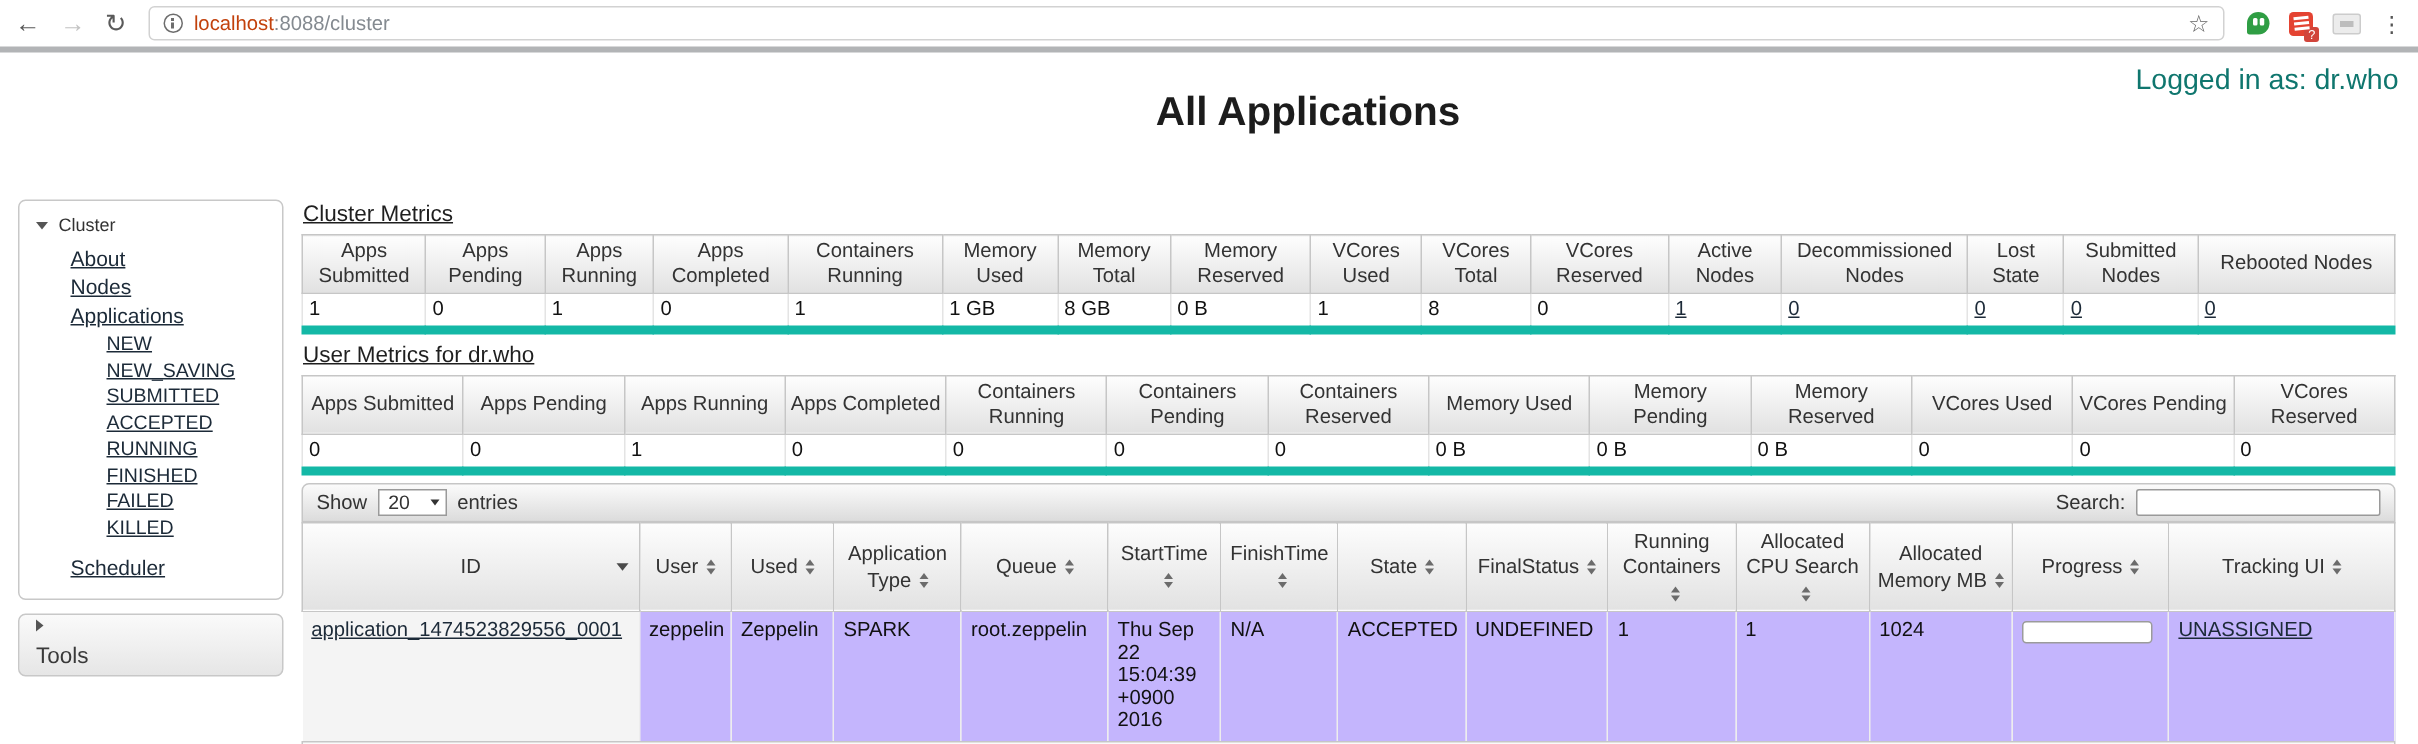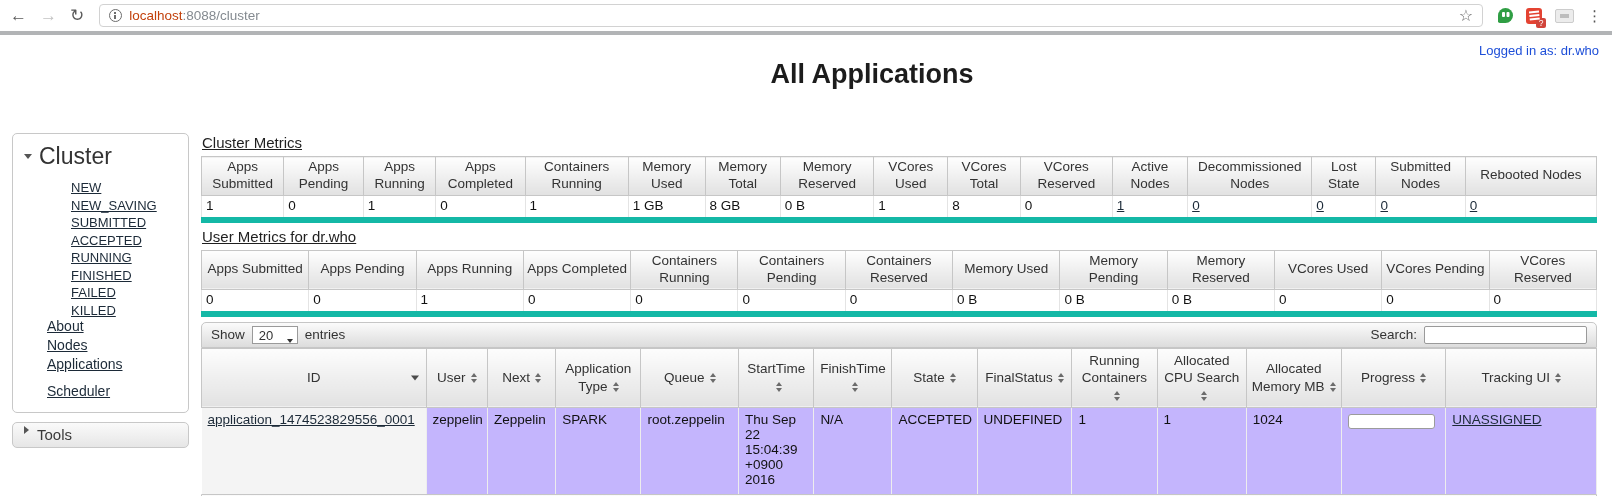--- a/index.html
+++ b/index.html
@@ -31,56 +31,56 @@
   .ext-gray { width:19px; height:14px; background:#ececec; border:1px solid #cccccc; border-radius:2px; position:relative; flex:none; }
   .ext-gray::after { content:""; position:absolute; left:4px; top:4px; width:9px; height:4px; background:#bdbdbd; }
   .menu-dots { font-size:15px; color:#555; }
   .chrome-strip { height:4px; background:#b2b4b6; }
 
   
   .page-header { position:relative; height:92px; }
   .logo { position:absolute; left:8px; top:8px; display:flex; align-items:center; gap:0; }
   .logo-text { font-size:49px; font-weight:bold; font-style:italic; letter-spacing:-3px; line-height:1;
                color:#a9d4ef; -webkit-text-stroke:2px #141414; text-shadow:3px 3px 0 #101010; padding-right:6px; }
-  .logged-in { position:absolute; top:8px; right:13px; font-size:13px; color:#1d4ed8; }
+  .logged-in { position:absolute; top:8px; right:13px; font-size:19px; color:#0f766e; }
   .page-title { position:absolute; top:24px; left:50%; margin-left:66px; transform:translateX(-50%);
                 font-size:27px; font-weight:bold; color:#1c1c1c; white-space:nowrap; }
 
   
   .main { display:flex; align-items:flex-start; padding:6px 15px 0 12px; gap:12px; }
   .sidebar { width:177px; flex:none; }
   .cluster-box { border:1px solid #c8c8c8; border-radius:5px; background:#fff; padding:7px 0 13px; }
-  .box-header { font-size:23px; color:#333; padding:2px 0 7px 11px; display:flex; align-items:center; gap:7px; cursor:pointer;text-align:center; }
+  .box-header { font-size:12px; color:#333; padding:2px 0 7px 11px; display:flex; align-items:center; gap:7px; cursor:pointer;text-align:center; }
   .caret-down { width:0; height:0; border-left:4px solid transparent; border-right:4px solid transparent; border-top:5px solid #555; }
   .caret-right { width:0; height:0; border-top:4px solid transparent; border-bottom:4px solid transparent; border-left:5px solid #555; }
   .nav-list { padding-left:34px; display:flex; flex-direction:column; gap:3px; font-size:14px; }
   .sub-list { padding-left:58px; gap:2.5px; font-size:13px; margin-top:3px; }
   .lnk { color:#1c2a38; text-decoration:underline; cursor:pointer; }
   .scheduler-row { margin-top:11px; }
   .tools-bar { margin-top:9px; border:1px solid #c8c8c8; border-radius:5px; background:linear-gradient(#fafafa,#e6e6e6);
-               padding:3px 11px 4px; font-size:15px; color:#3a3a3a; display:flex; align-items:flex-start; gap:8px; cursor:pointer; }
+               padding:3px 11px 4px; font-size:15px; color:#3a3a3a; display:flex; align-items:flex-start; gap:8px; cursor:pointer;flex-direction:column; }
 
   .content { flex:1; min-width:0; }
   .section-title { font-size:15px; color:#1f1f1f; margin:1px 0 5px 1px;text-decoration:underline; }
 
   
   table.metrics { width:100%; border-collapse:collapse; table-layout:fixed; margin-bottom:5px; border-bottom:6px solid #14b8a6; }
   table.metrics th { background:linear-gradient(#fefefe,#e1e1e1); border:1px solid #c6c6c6; font-weight:normal;
                      font-size:13.5px; color:#333; text-align:center; vertical-align:middle; padding:2px 3px;
                      height:34px; line-height:1.25; }
   table.metrics td { border:1px solid #e4e4e4; border-top:1px solid #c9c9c9; font-size:13.5px; color:#111;
                      padding:2px 4px 4px; height:19px; }
 
   
   .dt-toolbar { border:1px solid #c6c6c6; background:linear-gradient(#fbfbfb,#dcdcdc); display:flex; align-items:center;
                 justify-content:space-between; padding:3px 9px; font-size:13.5px; color:#333; height:26px; }
   .dt-toolbar.top { border-radius:5px 5px 0 0; margin-top:5px; }
   .dt-toolbar.bottom { border-radius:0 0 5px 5px; }
   .dt-left, .dt-right { display:flex; align-items:center; }
-  .fake-select { display:inline-flex; align-items:flex-end; justify-content:space-between; width:46px; height:18px;
+  .fake-select { display:inline-flex; align-items:center; justify-content:space-between; width:46px; height:18px;
                  border:1px solid #9a9a9a; background:#fff; padding:0 4px 0 6px; margin:0 7px; font-size:13px; cursor:pointer; }
   .select-caret { width:0; height:0; border-left:3.5px solid transparent; border-right:3.5px solid transparent; border-top:4.5px solid #333; }
   .search-input { width:163px; height:18px; border:1px solid #9a9a9a; border-radius:2px; background:#fff; margin-left:7px;
                   font-family:"Liberation Sans", sans-serif; font-size:13px; padding:0 4px; }
 
   table.apps { width:100%; border-collapse:collapse; table-layout:fixed; }
   table.apps th { background:linear-gradient(#fdfdfd,#e2e2e2); border:1px solid #c6c6c6; font-weight:normal;
                   font-size:13.5px; color:#333; text-align:center; vertical-align:middle; padding:3px 4px;
                   height:46px; line-height:1.3; cursor:pointer; position:relative; }
   table.apps td { font-size:13.5px; color:#111; padding:4px 6px; vertical-align:top; border-right:1px solid #ededed; background:#c4b5fd; }
@@ -126,34 +126,34 @@
 </div>
 
 <div class="main">
 
   <div class="sidebar">
     <div class="cluster-box">
       <div class="box-header">
         <span class="caret-down"></span>
         <span>Cluster</span>
       </div>
+      <div class="nav-list">
+        <span class="lnk">About</span>
+        <span class="lnk">Nodes</span>
+        <span class="lnk">Applications</span>
+      </div>
       <div class="nav-list sub-list">
         <span class="lnk">NEW</span>
         <span class="lnk">NEW_SAVING</span>
         <span class="lnk">SUBMITTED</span>
         <span class="lnk">ACCEPTED</span>
         <span class="lnk">RUNNING</span>
         <span class="lnk">FINISHED</span>
         <span class="lnk">FAILED</span>
         <span class="lnk">KILLED</span>
-      </div>
-      <div class="nav-list">
-        <span class="lnk">About</span>
-        <span class="lnk">Nodes</span>
-        <span class="lnk">Applications</span>
       </div>
       <div class="nav-list scheduler-row">
         <span class="lnk">Scheduler</span>
       </div>
     </div>
     <div class="tools-bar">
       <span class="caret-right"></span>
       <span>Tools</span>
     </div>
   </div>
@@ -288,21 +288,21 @@
         <col style="width:7.5%">
           <col>
       </colgroup>
       <tbody>
           <tr>
         <th><span>ID</span><span class="sort-desc"></span></th>
         <th><span>User</span><span class="sort-both">
                 <i class="tri-up"></i>
                 <i class="tri-down"></i>
               </span></th>
-        <th><span>Next</span><span class="sort-both">
+        <th><span>Used</span><span class="sort-both">
                 <i class="tri-up"></i>
                 <i class="tri-down"></i>
               </span></th>
         <th><span>Application Type</span><span class="sort-both">
                 <i class="tri-up"></i>
                 <i class="tri-down"></i>
               </span></th>
         <th><span>Queue</span><span class="sort-both">
                 <i class="tri-up"></i>
                 <i class="tri-down"></i>

